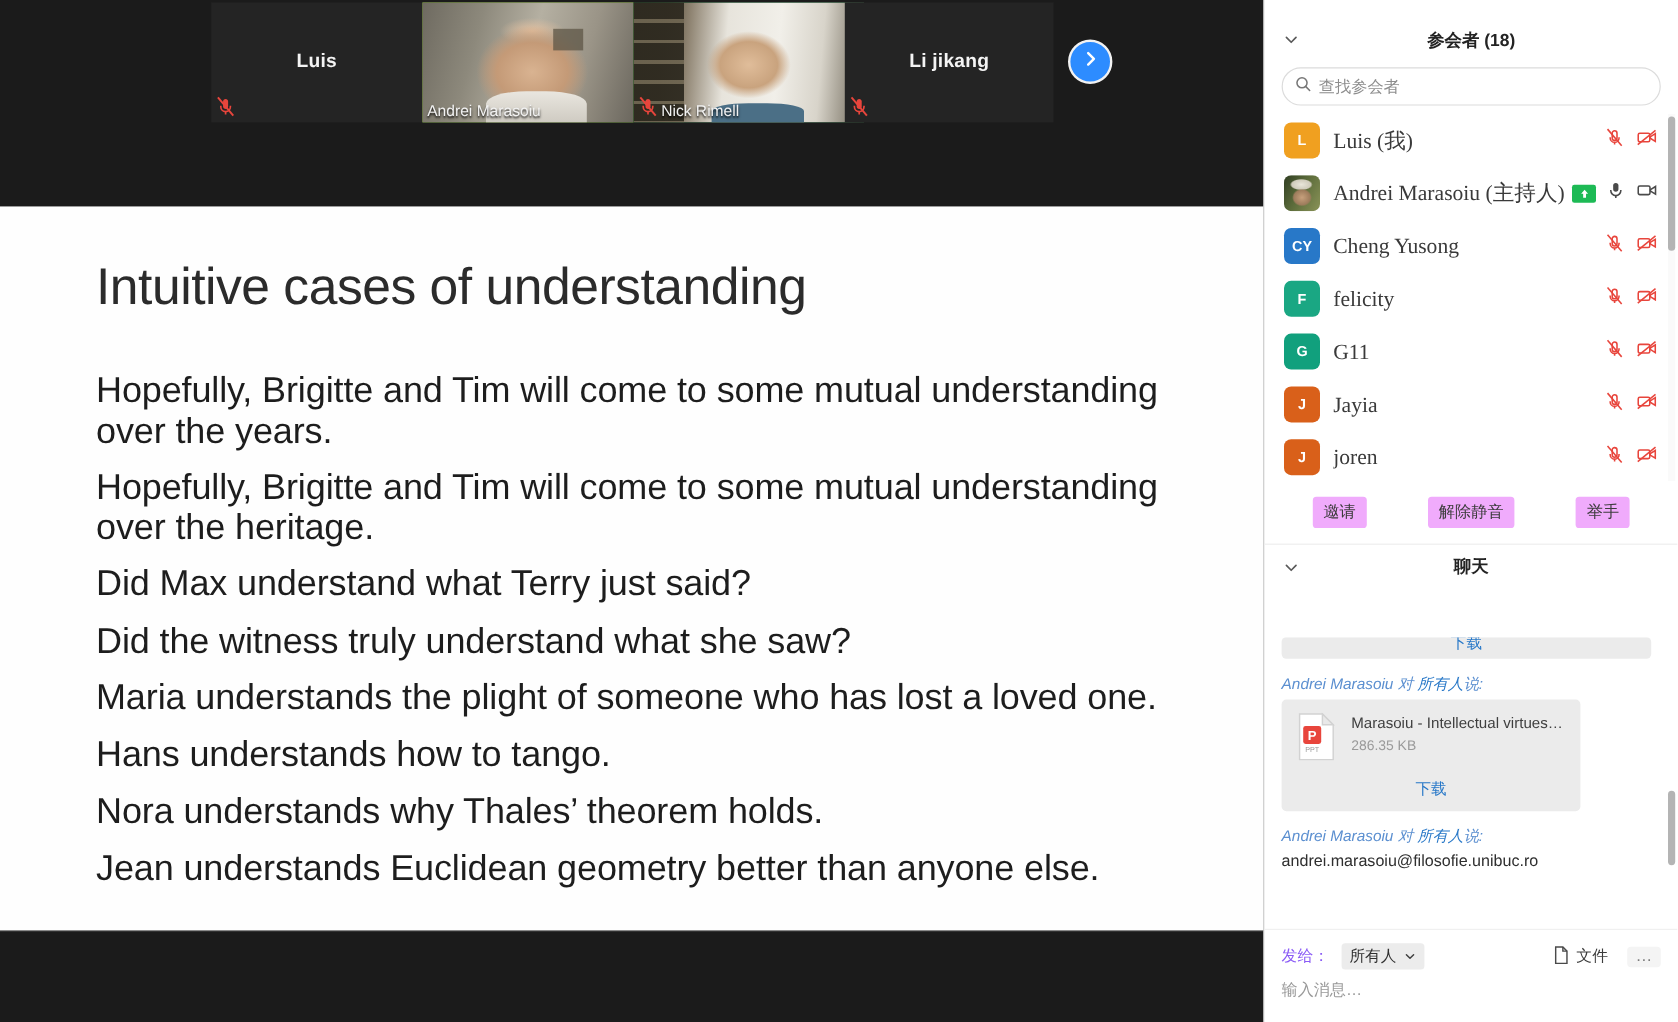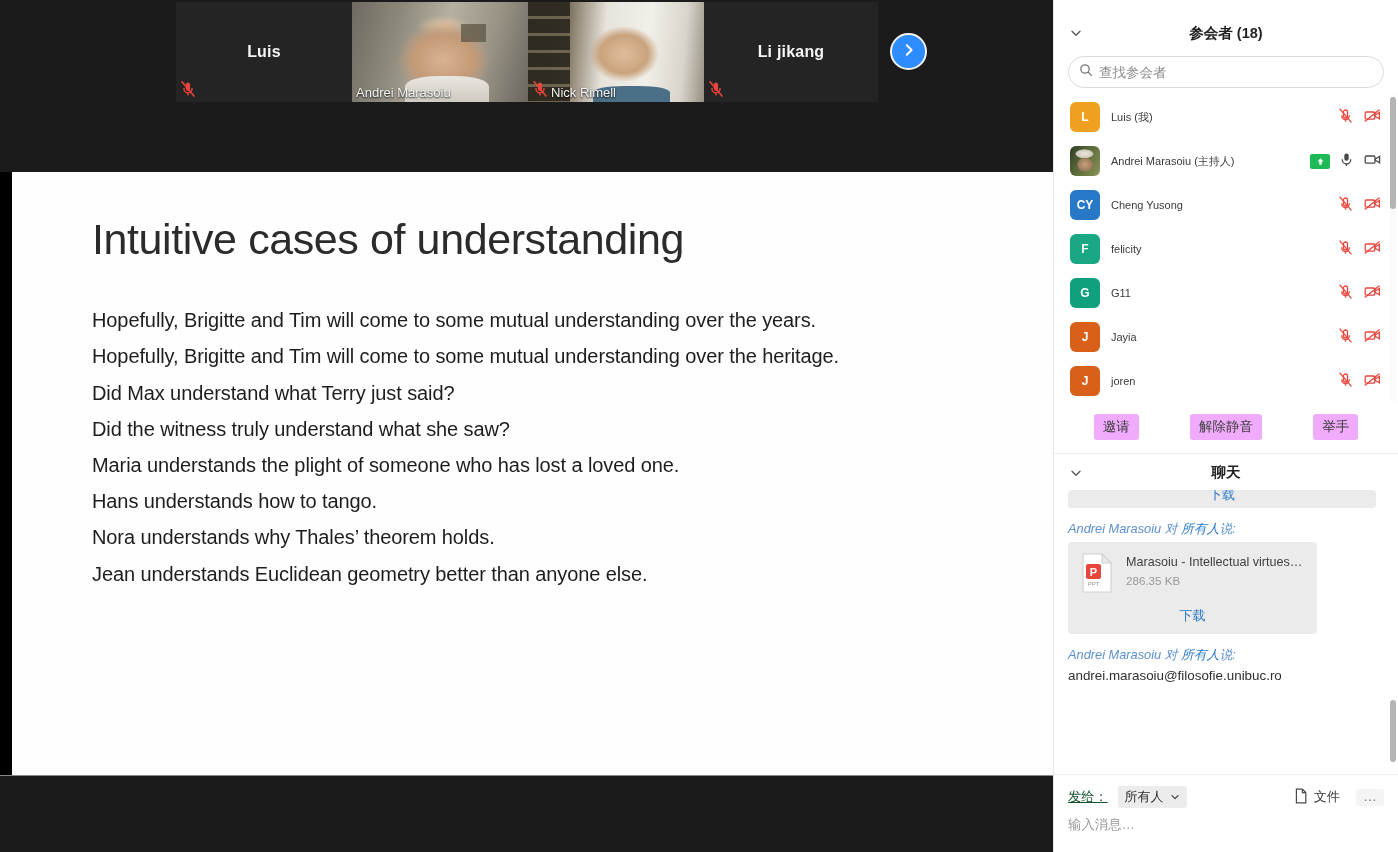--- a/index.html
+++ b/index.html
@@ -117,37 +117,37 @@
     border-radius: 50%;
     background: #2d8cff;
     border: 2px solid #f2f2f2;
     display: flex; align-items: center; justify-content: center;
     cursor: pointer;
   }
 
   
   #slide {
     position: absolute;
-    left: 12px; top: 172px;
+    left: 0; top: 172px;
     width: 1053px; height: 603px;
     background: #fefefe;
     padding: 44px 60px 0 80px;
   }
   #slide-title {
     font-size: 43px;
     font-weight: 400;
     color: #2b2b2b;
     letter-spacing: -0.4px;
     line-height: 1.1;
     margin-bottom: 46px;
     white-space: nowrap;
   }
   #slide-body { color: #1d1d1d; }
   #slide-body .line {
-    font-size: 20px;
+    font-size: 30px;
     line-height: 1.11;
     margin-bottom: 14px;
     letter-spacing: -0.1px;
   }
   #stage-bottom {
     position: absolute;
     left: 0; top: 775px;
     width: 1053px; height: 77px;
     background: #1b1b1b;
     border-top: 1px solid #8a8a8a;
@@ -233,24 +233,25 @@
   }
   .avatar.photo {
     background:
       radial-gradient(ellipse 38% 34% at 50% 62%, #c7a07c 0%, #9d7c5c 60%, rgba(0,0,0,0) 72%),
       radial-gradient(ellipse 44% 22% at 48% 26%, #e9e6da 0%, #cfcbbb 60%, rgba(0,0,0,0) 72%),
       linear-gradient(120deg, #2f3d22 0%, #5b6b3a 45%, #8a9358 100%);
   }
   .pname {
     flex: 1;
     margin-left: 11px;
-    font-size: 11px;
+    font-size: 18px;
     color: #3a3a3a;
     white-space: nowrap;
     overflow: hidden;
+    font-family: Liberation Serif, serif;
   }
   .picons {
     display: flex;
     align-items: center;
     gap: 9px;
     flex: none;
   }
   .share-badge {
     width: 20px; height: 15px;
     background: #1dba55;
@@ -291,20 +292,21 @@
   }
 
   
   #chat {
     position: relative;
     flex: 1;
     background: #fff;
     border-top: 1px solid #eeeeee;
     display: flex;
     flex-direction: column;
+    gap: 41px;
   }
   #chat-head {
     position: relative;
     height: 36px;
     display: flex; align-items: center; justify-content: center;
   }
   #chat-head .collapse {
     position: absolute; left: 12px; top: 9px;
     width: 20px; height: 20px;
     display: flex; align-items: center; justify-content: center;
@@ -386,21 +388,21 @@
   #chat-foot {
     height: 78px;
     padding: 8px 14px 0 14px;
     border-top: 1px solid #f0f0f0;
   }
   #sendto-row {
     display: flex;
     align-items: center;
     height: 28px;
   }
-  #sendto-label { font-size: 13.2px; color: #14532d; text-decoration: underline; }
+  #sendto-label { font-size: 13.2px; color: #8b5cf6; }
   #sendto-select {
     margin-left: 10px;
     background: #ececec;
     border-radius: 3px;
     padding: 2px 7px;
     font-size: 13px;
     color: #2f2f2f;
     display: flex; align-items: center; gap: 6px;
     cursor: pointer;
   }

